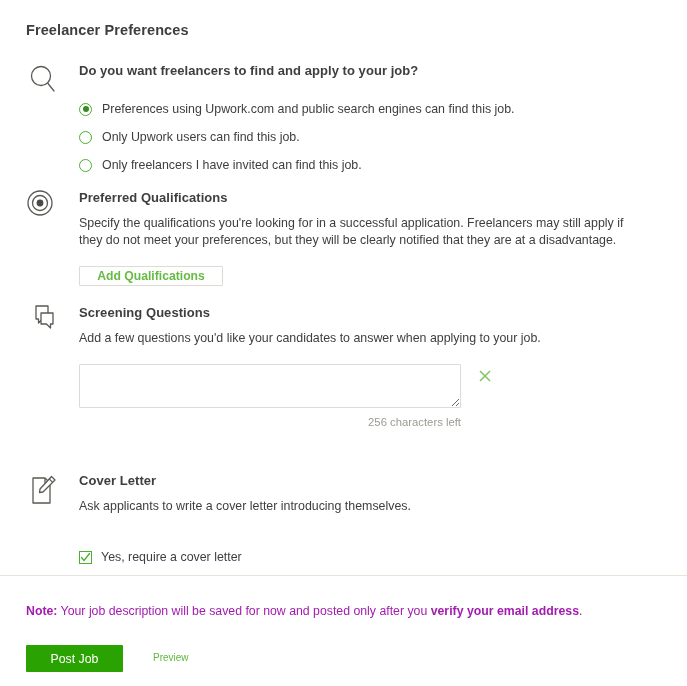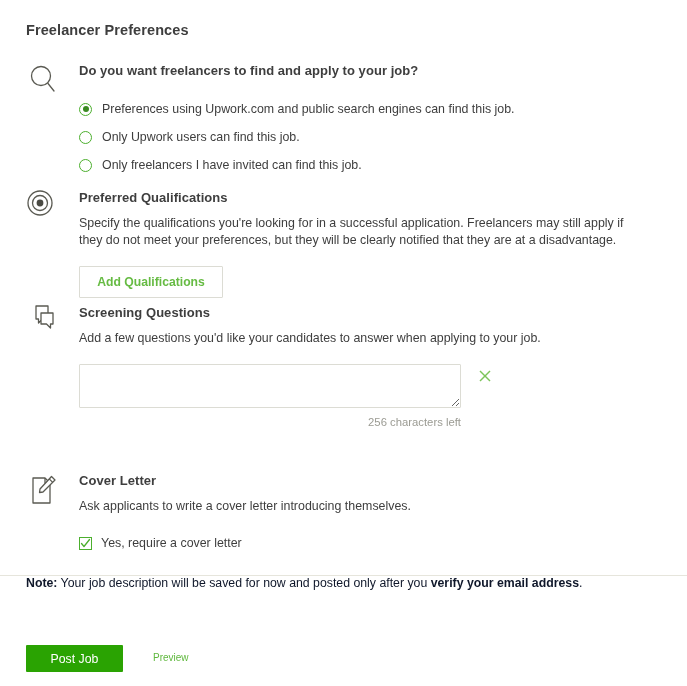--- a/index.html
+++ b/index.html
@@ -195,23 +195,23 @@
     position: absolute;
     left: 0;
     top: 575px;
     width: 687px;
     height: 1px;
     background: #e6e5dc;
   }
   .note {
     position: absolute;
     left: 26px;
-    top: 576px;
+    top: 604px;
     font-size: 12.3px;
-    color: #0f172a;
+    color: #a21caf;
   }
   .note b { font-weight: bold; }
 
   .btn-primary {
     position: absolute;
     left: 26px;
     top: 645px;
     width: 97px;
     height: 27px;
     background: #2aa302;
@@ -273,21 +273,21 @@
     <div class="sec-icon" style="top:0px;">
       <svg width="40" height="40" viewBox="0 0 40 40">
         <circle cx="16" cy="17" r="12" fill="none" stroke="#5a5a52" stroke-width="1.3"></circle>
         <circle cx="16" cy="17" r="7.5" fill="none" stroke="#5a5a52" stroke-width="1.3"></circle>
         <circle cx="16" cy="17" r="3.4" fill="#4a4a43"></circle>
       </svg>
     </div>
     <div class="sec-body" style="top:4px;">
       <div class="sec-heading">Preferred Qualifications</div>
       <p class="sec-desc" style="margin-top:10px; width:566px;">Specify the qualifications you're looking for in a successful application. Freelancers may still apply if they do not meet your preferences, but they will be clearly notified that they are at a disadvantage.</p>
-      <button class="btn-outline" style="margin-top:17px; width:144px; height:32px;">Add Qualifications</button>
+      <button class="btn-outline" style="margin-top:17px; width:144px; height:20px;">Add Qualifications</button>
     </div>
   </div>
 
   <div class="section" style="top:301px;">
     <div class="sec-icon" style="top:0px;">
       <svg width="40" height="40" viewBox="0 0 40 40">
         <path d="M12 5 L12 18 L14.5 18 L14.5 22 L18.5 18 L24 18 L24 5 Z" fill="none" stroke="#5a5a52" stroke-width="1.3" stroke-linejoin="round"></path>
         <path d="M17 12 L29 12 L29 23 L26.5 23 L26.5 27 L22.5 23 L17 23 Z" fill="#ffffff" stroke="#5a5a52" stroke-width="1.3" stroke-linejoin="round"></path>
       </svg>
     </div>
@@ -315,21 +315,21 @@
         <path d="M9 5 L21 5 L26 10 L26 30 L9 30 Z" fill="#ffffff" stroke="#5a5a52" stroke-width="1.3" stroke-linejoin="round"></path>
         <path d="M21 5 L21 10 L26 10" fill="none" stroke="#5a5a52" stroke-width="1.3" stroke-linejoin="round"></path>
         <path d="M27.5 3.5 L31 7 L19 19 L15.5 19.5 L16 16 Z" fill="#ffffff" stroke="#5a5a52" stroke-width="1.3" stroke-linejoin="round"></path>
         <line x1="25.2" y1="5.8" x2="28.7" y2="9.3" stroke="#5a5a52" stroke-width="1.2"></line>
       </svg>
     </div>
     <div class="sec-body" style="top:0;">
       <div class="sec-heading">Cover Letter</div>
       <p class="sec-desc" style="margin-top:10px;">Ask applicants to write a cover letter introducing themselves.</p>
 
-      <div class="cb-row" style="margin-top:21px;">
+      <div class="cb-row" style="margin-top:35px;">
         <span class="checkbox">
           <svg width="11" height="11" viewBox="0 0 11 11" style="display:block;">
             <polyline points="1.5,5.5 4,8.5 9.5,1.5" fill="none" stroke="#4caf2e" stroke-width="1.3" stroke-linecap="round" stroke-linejoin="round"></polyline>
           </svg>
         </span>
         <span class="cb-label">Yes, require a cover letter</span>
       </div>
     </div>
   </div>
 

